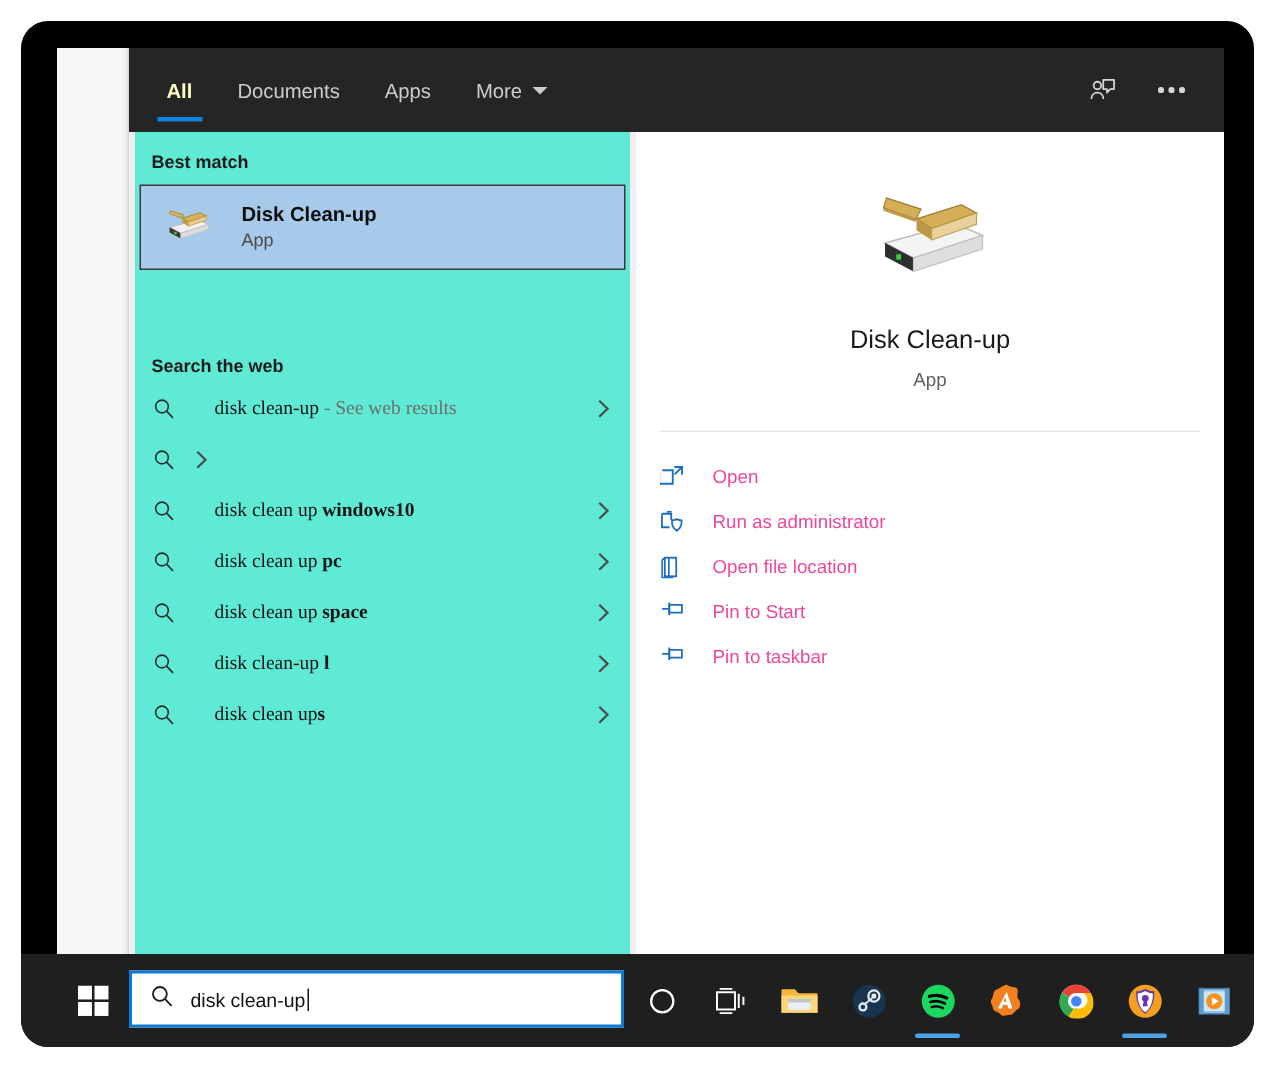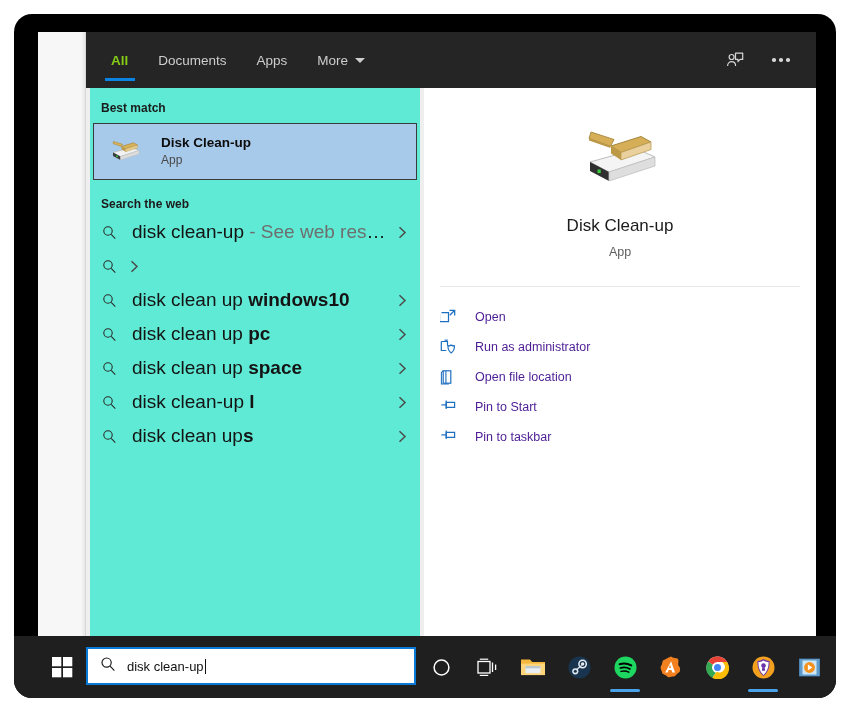--- a/index.html
+++ b/index.html
@@ -37,21 +37,21 @@
     position:absolute;left:48px;top:0;width:730px;height:56px;
     background:#252525;
     display:flex;align-items:center;
   }
   .tabs{display:flex;align-items:stretch;height:56px;padding-left:10px;}
   .tab{
     position:relative;display:flex;align-items:center;justify-content:center;
     padding:0 15px;height:56px;color:#cdcdcd;font-size:13.5px;cursor:default;
     white-space:nowrap;
   }
-  .tab.active{color:#84cc16;font-weight:bold;}
+  .tab.active{color:#fef9c3;font-weight:bold;}
   .tab.active::after{
     content:"";position:absolute;left:50%;transform:translateX(-50%);
     bottom:7px;width:30px;height:3px;background:#0a84e0;
   }
   .tab .caret{
     display:inline-block;margin-left:7px;width:0;height:0;
     border-left:5px solid transparent;border-right:5px solid transparent;
     border-top:5px solid #cdcdcd;
   }
   .header-right{
@@ -78,49 +78,50 @@
     background:#a8caea;border:1px solid #3a3a3a;
     display:flex;align-items:center;padding-left:14px;box-sizing:border-box;
   }
   .bm-text{margin-left:19px;display:flex;flex-direction:column;justify-content:center;}
   .bm-title{font-size:13.5px;font-weight:bold;color:#0c0c0c;line-height:18px;}
   .bm-sub{font-size:12px;color:#4a4a4a;line-height:17px;}
 
   .web-title{
     font-size:12px;font-weight:bold;color:#1b1b1b;
     padding:17px 0 4px 11px;
+    margin-top:40px;
   }
   .sugg{
     height:34px;display:flex;align-items:center;padding:0 10px 0 12px;
     box-sizing:border-box;cursor:default;
   }
   .sugg .mag{width:24px;flex:0 0 24px;display:flex;align-items:center;}
   .sugg .label{
-    font-size:19px;color:#141414;margin-left:6px;white-space:nowrap;
-    overflow:hidden;text-overflow:ellipsis;flex:1 1 auto;
+    font-size:13px;color:#141414;margin-left:17px;white-space:nowrap;
+    overflow:hidden;text-overflow:ellipsis;flex:1 1 auto;font-family:Liberation Serif, serif;
   }
   .sugg .label b{font-weight:bold;}
   .sugg .label .muted{color:#6e6e6e;}
   .sugg .chev{flex:0 0 16px;display:flex;justify-content:center;color:#4c4c4c;}
 
   
   .preview{
     position:absolute;left:386px;top:56px;width:392px;height:548px;
     background:#ffffff;
   }
   .pv-head{padding-top:30px;text-align:center;}
   .pv-app-name{font-size:17px;color:#1b1b1b;margin-top:16px;}
   .pv-app-kind{font-size:12.5px;color:#5e5e5e;margin-top:9px;}
   .pv-divider{margin:27px 16px 0 16px;height:1px;background:#e6e6e6;}
   .actions{padding:15px 0 0 16px;}
   .action{
     height:30px;display:flex;align-items:center;cursor:default;
   }
   .action .ic{width:26px;flex:0 0 26px;display:flex;align-items:center;justify-content:flex-start;}
-  .action .txt{font-size:12.5px;color:#4c1d95;margin-left:9px;}
+  .action .txt{font-size:12.5px;color:#ec4899;margin-left:9px;}
 
   
   .taskbar{
     position:absolute;left:0;bottom:0;width:822px;height:62px;
     background:#1f1f1f;
   }
   .start{
     position:absolute;left:24px;top:0;width:48px;height:62px;
     display:flex;align-items:center;justify-content:center;
   }

